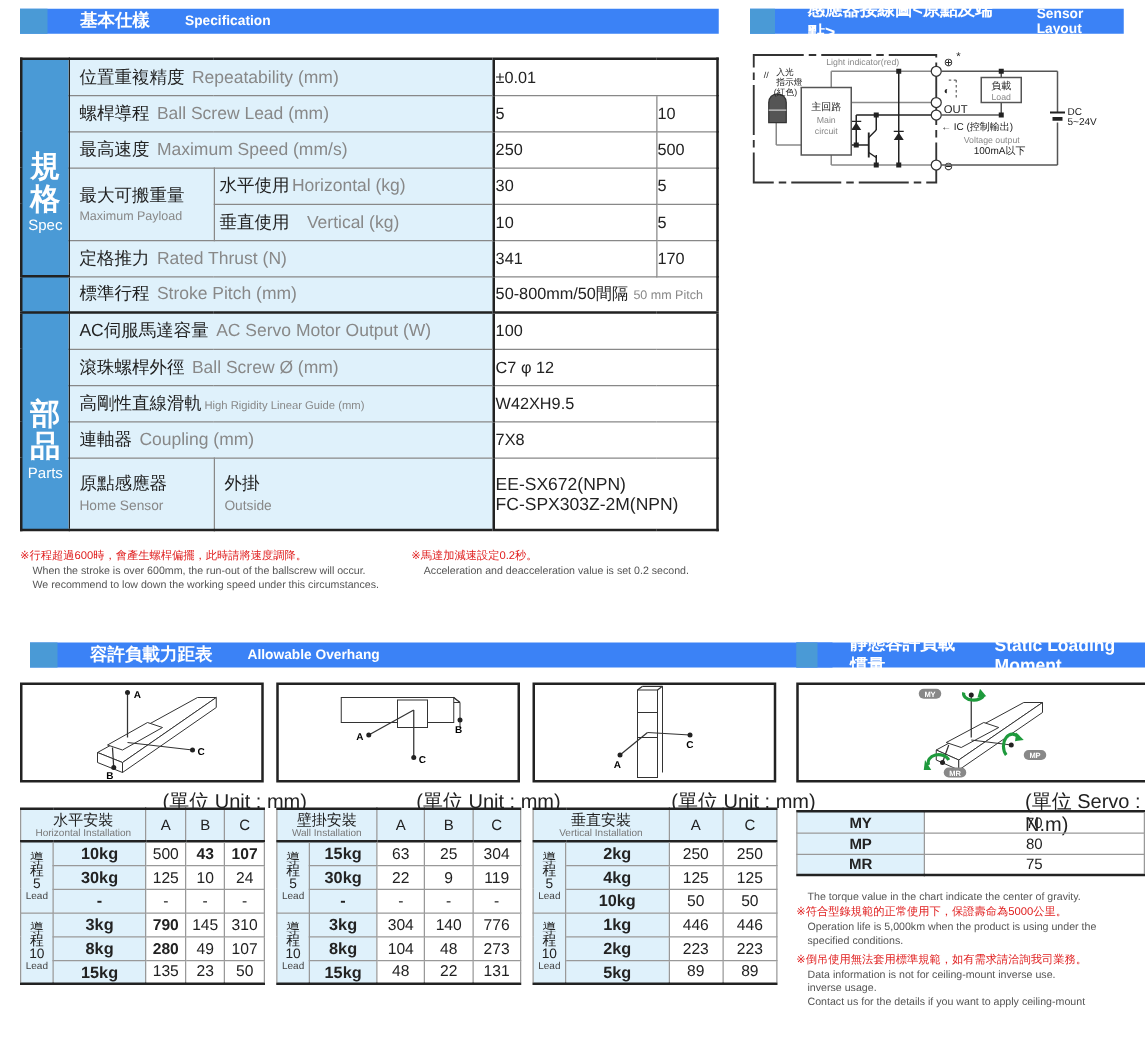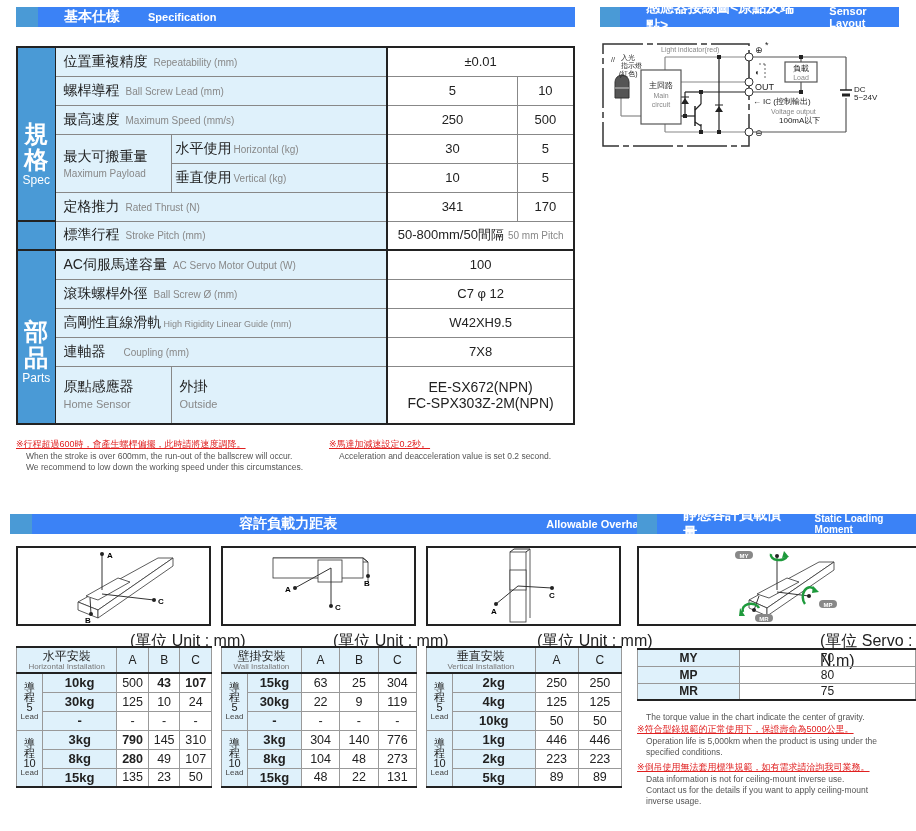--- a/index.html
+++ b/index.html
@@ -14,27 +14,27 @@
 
   
   table { border-collapse: collapse; }
   .spec { position: absolute; left: 16px; top: 46px; width: 559px; border: 2px solid #222; }
   .spec td { border: 1px solid #888; height: 29px; font-size: 13px; }
   .spec td.cat { background: #4a9ad6; color: #fff; text-align: center; vertical-align: middle; width: 38px; border-color: #222; }
   .spec td.cat .big { font-size: 24px; font-weight: bold; line-height: 26px; display: block; }
   .spec td.cat .small { font-size: 12px; display: block; }
   .spec td.lbl { background: #dff1fb; padding-left: 8px; }
   .spec td.lbl .zh { font-size: 14px; color: #222; }
-  .spec td.lbl .en { font-size: 10px; color: #888; margin-left: 6px; }
+  .spec td.lbl .en { font-size: 14px; color: #888; margin-left: 6px; }
   .spec td.lbl .en2 { font-size: 10px; color: #888; display: block; margin-top: 2px; }
-  .spec td.val { text-align: center; font-size: 13px; background: #fff; }
+  .spec td.val { font-size: 13px; background: #fff; }
   .spec td.val .sub { font-size: 10px; color: #888; margin-left: 4px; }
   .spec td.lbl.bd { border-right: 2px solid #222; }
 
-  .note-red { color: #e02020; font-size: 9px; text-decoration: underline; }
+  .note-red { color: #e02020; font-size: 9px; }
   .note-gray { color: #555; font-size: 8.5px; line-height: 11px; }
 
   
   .diagram { position: absolute; left: 601px; top: 40px; width: 306px; height: 110px; }
 
   
   .img-box { position: absolute; border: 2px solid #222; background: #fff; }
   .unit { position: absolute; font-size: 16px; color: #222; }
 
   .oh { position: absolute; border-top: 2px solid #222; border-bottom: 2px solid #222; }
@@ -95,21 +95,21 @@
       <span class="en2">Maximum Payload</span>
     </td>
     <td class="lbl bd" style="padding-left:4px">
       <span class="zh">水平使用</span><span class="en" style="margin-left:2px">Horizontal (kg)</span>
     </td>
     <td class="val">30</td>
     <td class="val">5</td>
   </tr>
   <tr>
     <td class="lbl bd" style="padding-left:4px">
-      <span class="zh">垂直使用</span><span class="en" style="margin-left:2px">Vertical (kg)</span>
+      <span class="zh">垂直使用</span><span class="en" style="margin-left:14px">Vertical (kg)</span>
     </td>
     <td class="val">10</td>
     <td class="val">5</td>
   </tr>
   <tr>
     <td class="lbl bd" colspan="2">
       <span class="zh">定格推力</span><span class="en">Rated Thrust (N)</span>
     </td>
     <td class="val">341</td>
     <td class="val">170</td>
@@ -141,21 +141,21 @@
     <td class="val" colspan="2">C7 φ 12</td>
   </tr>
   <tr>
     <td class="lbl bd" colspan="2">
       <span class="zh">高剛性直線滑軌</span><span class="en" style="margin-left:2px; font-size:9px">High Rigidity Linear Guide (mm)</span>
     </td>
     <td class="val" colspan="2">W42XH9.5</td>
   </tr>
   <tr>
     <td class="lbl bd" colspan="2">
-      <span class="zh">連軸器</span><span class="en" style="margin-left:18px">Coupling (mm)</span>
+      <span class="zh">連軸器</span><span class="en" style="margin-left:6px">Coupling (mm)</span>
     </td>
     <td class="val" colspan="2">7X8</td>
   </tr>
   <tr style="height:58px">
     <td class="lbl" style="height:58px">
       <span class="zh" style="display:block">原點感應器</span>
       <span class="en" style="margin-left:0; font-size:11px">Home Sensor</span>
     </td>
     <td class="lbl bd">
       <span class="zh" style="display:block">外掛</span>
@@ -259,21 +259,21 @@
   <text x="200" y="31" font-size="8" text-anchor="middle" fill="#222">負載</text>
   <text x="200" y="40" font-size="7" text-anchor="middle" fill="#888">Load</text>
   <text x="253" y="52" font-size="8" fill="#222">DC</text>
   <text x="253" y="60" font-size="8" fill="#222">5~24V</text>
   <text x="152" y="64" font-size="8" fill="#222">←</text>
   <text x="162" y="64" font-size="8" fill="#222">IC (控制輸出)</text>
   <text x="170" y="74" font-size="7" fill="#888">Voltage output</text>
   <text x="178" y="83" font-size="8" fill="#222">100mA以下</text>
 </svg>
 
-<div class="sec-head" style="left:10px; top:514px; width:642px;justify-content:space-between;">
+<div class="sec-head" style="left:24px; top:514px; width:642px;">
   <div class="blue"></div>
   <span class="zh">容許負載力距表</span>
   <span class="en">Allowable Overhang</span>
 </div>
 
 <div class="img-box" style="left:16px; top:546px; width:195px; height:80px;">
   <svg width="191" height="76" viewBox="0 0 191 76">
     <polygon points="60,54 140,10 155,10 80,62" fill="#fff" stroke="#333" stroke-width="0.8"></polygon>
     <polygon points="60,54 60,62 80,70 80,62" fill="#fff" stroke="#333" stroke-width="0.8"></polygon>
     <polygon points="80,62 155,10 155,18 80,70" fill="#fff" stroke="#333" stroke-width="0.8"></polygon>
@@ -503,21 +503,21 @@
     <td class="w">5kg</td>
     <td>89</td>
     <td>89</td>
   </tr>
 </tbody>
   </table>
 
 <div class="sec-head" style="left:637px; top:514px; width:279px;">
   <div class="blue"></div>
   <span class="zh">靜態容許負載慣量</span>
-  <span class="en" style="font-size:10px">Static Loading Moment</span>
+  <span class="en" style="font-size:14px">Static Loading Moment</span>
 </div>
 
 <div class="img-box" style="left:637px; top:546px; width:285px; height:80px;">
   <svg width="281" height="76" viewBox="0 0 281 76">
     <polygon points="110,52 180,14 195,14 128,60" fill="#fff" stroke="#333" stroke-width="0.8"></polygon>
     <polygon points="110,52 110,60 128,68 128,60" fill="#fff" stroke="#333" stroke-width="0.8"></polygon>
     <polygon points="128,60 195,14 195,22 128,68" fill="#fff" stroke="#333" stroke-width="0.8"></polygon>
     <polygon points="118,46 148,30 160,34 130,50" fill="#fff" stroke="#333" stroke-width="0.8"></polygon>
     <line x1="138" y1="42" x2="138" y2="8" stroke="#333"></line>
     <circle cx="138" cy="8" r="2" fill="#222"></circle>
@@ -558,15 +558,15 @@
 </tbody>
   </table>
 
 <div class="abs" style="left:637px; top:712px; width:279px;">
   <div class="note-gray" style="padding-left:9px">The torque value in the chart indicate the center of gravity.</div>
   <div class="note-red">※符合型錄規範的正常使用下，保證壽命為5000公里。</div>
   <div class="note-gray" style="padding-left:9px; white-space:nowrap">Operation life is 5,000km when the product is using under the</div>
   <div class="note-gray" style="padding-left:9px">specified conditions.</div>
   <div class="note-red" style="margin-top:3px">※倒吊使用無法套用標準規範，如有需求請洽詢我司業務。</div>
   <div class="note-gray" style="padding-left:9px">Data information is not for ceiling-mount inverse use.</div>
+  <div class="note-gray" style="padding-left:9px">inverse usage.</div>
   <div class="note-gray" style="padding-left:9px; white-space:nowrap">Contact us for the details if you want to apply ceiling-mount</div>
-  <div class="note-gray" style="padding-left:9px">inverse usage.</div>
 </div>
 
 </body></html>

